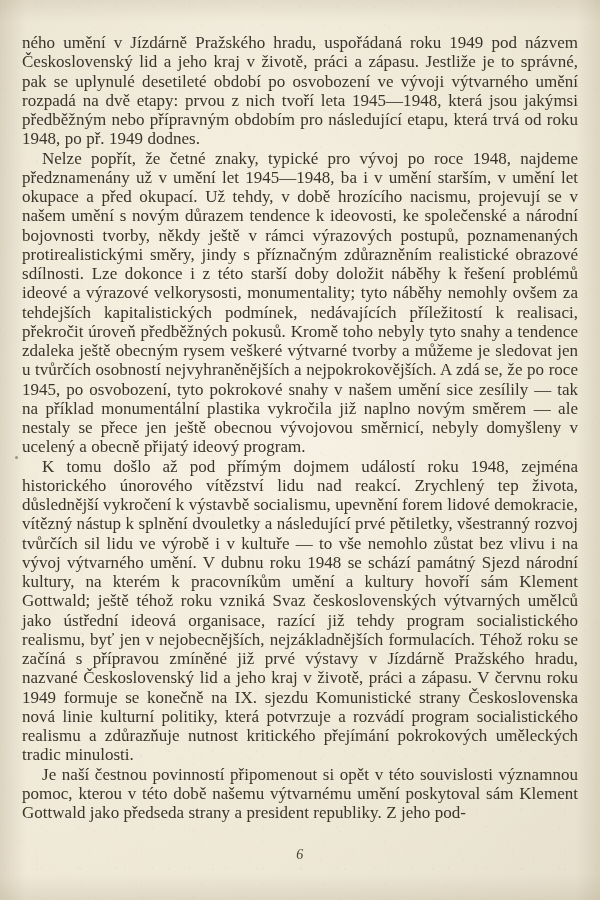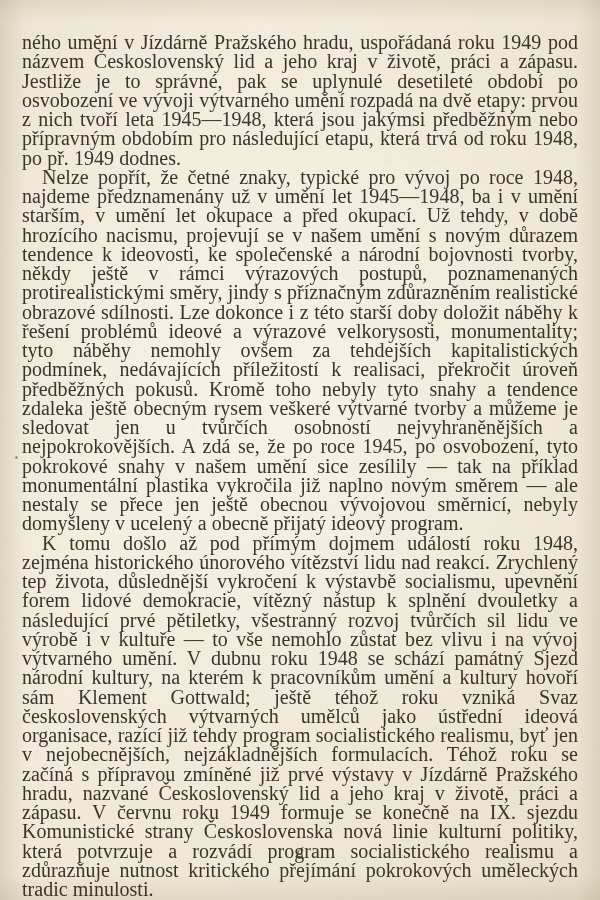--- a/index.html
+++ b/index.html
@@ -60,21 +60,21 @@
     left: 22px;
     top: 33px;
     width: 556px;
   }
   .para {
     margin: 0;
     text-indent: 20px;
     text-align: justify;
     text-align-last: left;
     color: #3a342b;
-    font-size: 20px;
+    font-size: 17px;
     line-height: 19.25px;
     letter-spacing: 0.02px;
     word-spacing: 0.1px;
     -webkit-font-smoothing: antialiased;
   }
   .para.first { text-indent: 0; }
 
   
   .margin-speck {
     position: absolute;
@@ -105,19 +105,20 @@
 
 <div class="page-sheet">
 
   <div class="paper-grain"></div>
   <div class="edge-shade"></div>
 
   <div class="text-block">
     <p class="para first">ného umění v Jízdárně Pražského hradu, uspořádaná roku 1949 pod názvem Československý lid a jeho kraj v životě, práci a zápasu. Jestliže je to správné, pak se uplynulé desetileté období po osvobození ve vývoji výtvarného umění rozpadá na dvě etapy: prvou z nich tvoří leta 1945—1948, která jsou jakýmsi předběžným nebo přípravným obdobím pro následující etapu, která trvá od roku 1948, po př. 1949 dodnes.</p>
     <p class="para">Nelze popřít, že četné znaky, typické pro vývoj po roce 1948, najdeme předznamenány už v umění let 1945—1948, ba i v umění starším, v umění let okupace a před okupací. Už tehdy, v době hrozícího nacismu, projevují se v našem umění s novým důrazem tendence k ideovosti, ke společenské a národní bojovnosti tvorby, někdy ještě v rámci výrazových postupů, poznamenaných protirealistickými směry, jindy s příznačným zdůrazněním realistické obrazové sdílnosti. Lze dokonce i z této starší doby doložit náběhy k řešení problémů ideové a výrazové velkorysosti, monumentality; tyto náběhy nemohly ovšem za tehdejších kapitalistických podmínek, nedávajících příležitostí k realisaci, překročit úroveň předběžných pokusů. Kromě toho nebyly tyto snahy a tendence zdaleka ještě obecným rysem veškeré výtvarné tvorby a můžeme je sledovat jen u tvůrčích osobností nejvyhraněnějších a nejpokrokovějších. A zdá se, že po roce 1945, po osvobození, tyto pokrokové snahy v našem umění sice zesílily — tak na příklad monumentální plastika vykročila již naplno novým směrem — ale nestaly se přece jen ještě obecnou vývojovou směrnicí, nebyly domyšleny v ucelený a obecně přijatý ideový program.</p>
     <p class="para">K tomu došlo až pod přímým dojmem událostí roku 1948, zejména historického únorového vítězství lidu nad reakcí. Zrychlený tep života, důslednější vykročení k výstavbě socialismu, upevnění forem lidové demokracie, vítězný nástup k splnění dvouletky a následující prvé pětiletky, všestranný rozvoj tvůrčích sil lidu ve výrobě i v kultuře — to vše nemohlo zůstat bez vlivu i na vývoj výtvarného umění. V dubnu roku 1948 se schází památný Sjezd národní kultury, na kterém k pracovníkům umění a kultury hovoří sám Klement Gottwald; ještě téhož roku vzniká Svaz československých výtvarných umělců jako ústřední ideová organisace, razící již tehdy program socialistického realismu, byť jen v nejobecnějších, nejzákladnějších formulacích. Téhož roku se začíná s přípravou zmíněné již prvé výstavy v Jízdárně Pražského hradu, nazvané Československý lid a jeho kraj v životě, práci a zápasu. V červnu roku 1949 formuje se konečně na IX. sjezdu Komunistické strany Československa nová linie kulturní politiky, která potvrzuje a rozvádí program socialistického realismu a zdůrazňuje nutnost kritického přejímání pokrokových uměleckých tradic minulosti.</p>
+    <p class="para">Je naší čestnou povinností připomenout si opět v této souvislosti významnou pomoc, kterou v této době našemu výtvarnému umění poskytoval sám Klement Gottwald jako předseda strany a president republiky. Z jeho pod-</p>
   </div>
 
   <div class="margin-speck"></div>
 
   <div class="folio">6</div>
 
 </div>
 
 </body></html>

